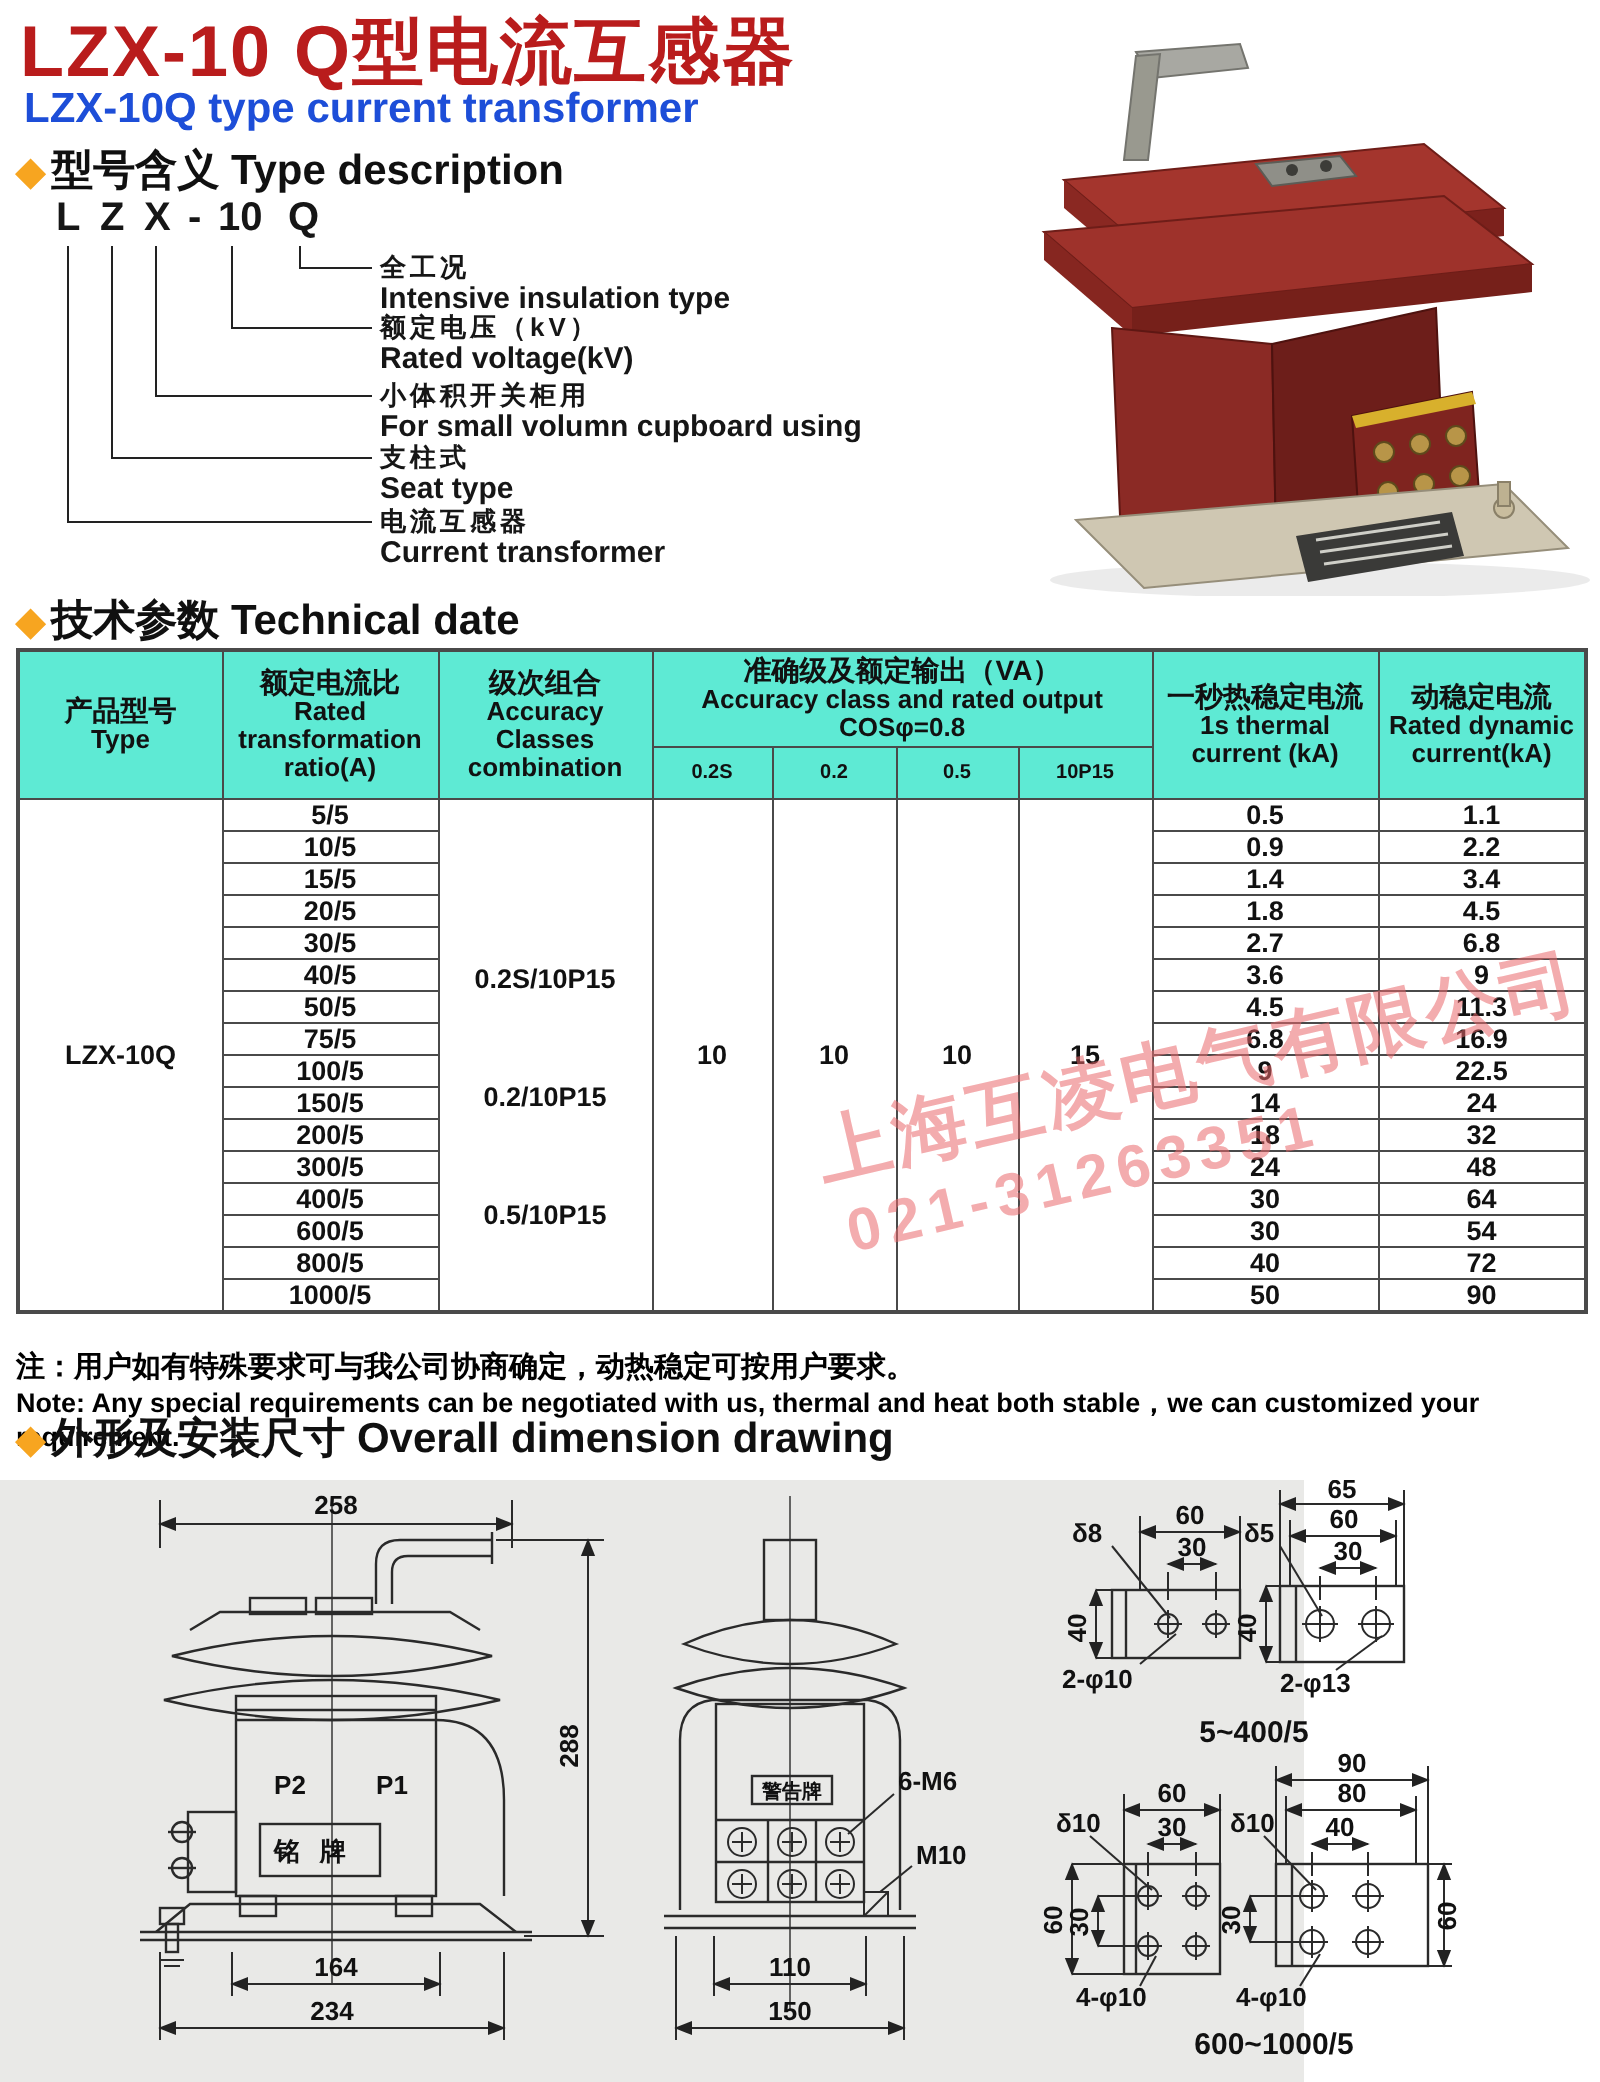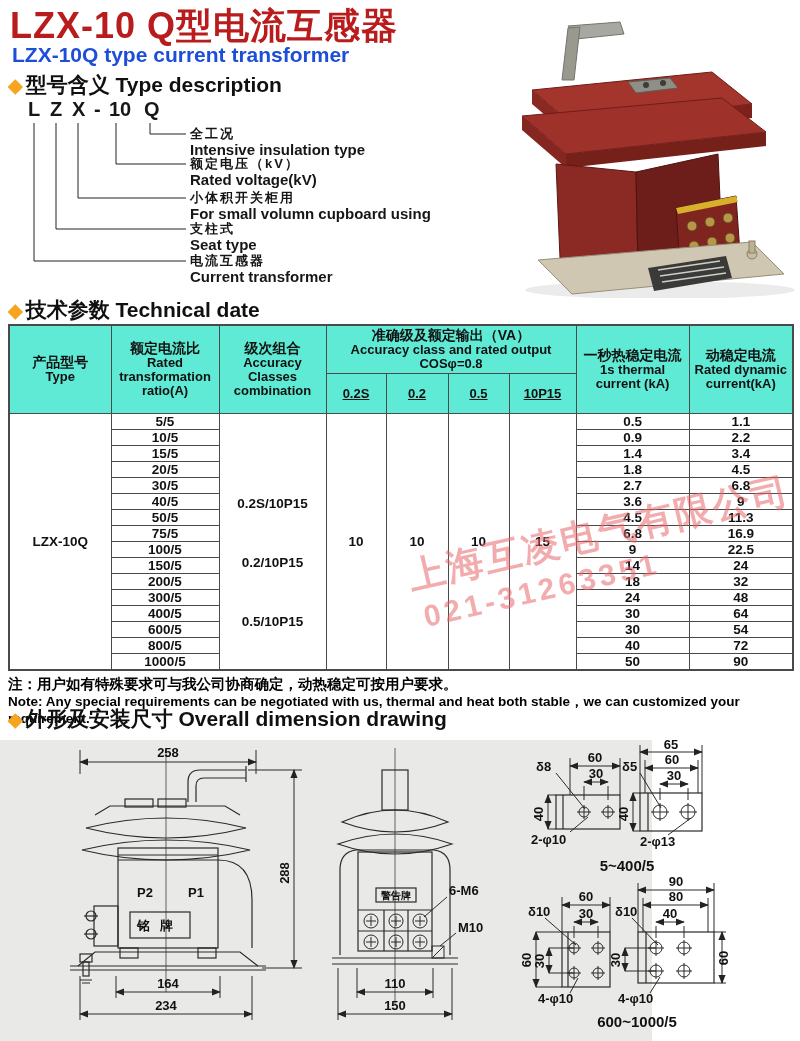--- a/index.html
+++ b/index.html
@@ -29,21 +29,21 @@
   #photo { left:480px; top:12px; width:320px; height:286px; }
 
   
   #tbl-wrap { left:8px; top:324px; width:784px; }
   table { border-collapse:collapse; table-layout:fixed; width:784px; }
   th,td { border:1px solid #4a4a4a; text-align:center; vertical-align:middle; color:#111; }
   table { border:2px solid #4a4a4a; }
   thead th { background:#5eead4; font-weight:bold; padding:1px 0;margin-left:24px; }
   thead .zh { display:block; font-size:14px; line-height:16px; }
   thead .en { display:block; font-size:13px; line-height:14px; }
-  thead tr.sub th { height:40px; font-size:13px;text-decoration:underline; }
+  thead tr.sub th { height:26px; font-size:10px; }
   tbody td { height:16px; font-size:13.5px; font-weight:bold; line-height:15px; background:#fff; }
   td.combo span { display:block; font-size:13.5px; line-height:17px;margin-top:42px; }
 
   
   #watermark { left:408px; top:508px; width:420px; transform:rotate(-13deg); color:rgba(233,104,108,0.55); font-weight:bold; z-index:5; pointer-events:none; }
   #watermark .l1 { font-size:37px; letter-spacing:2px; line-height:44px; white-space:nowrap; }
   #watermark .l2 { font-size:30px; letter-spacing:4px; line-height:40px; margin-left:6px; }
 
   
   #notes { left:8px; top:675px; color:#000; }

